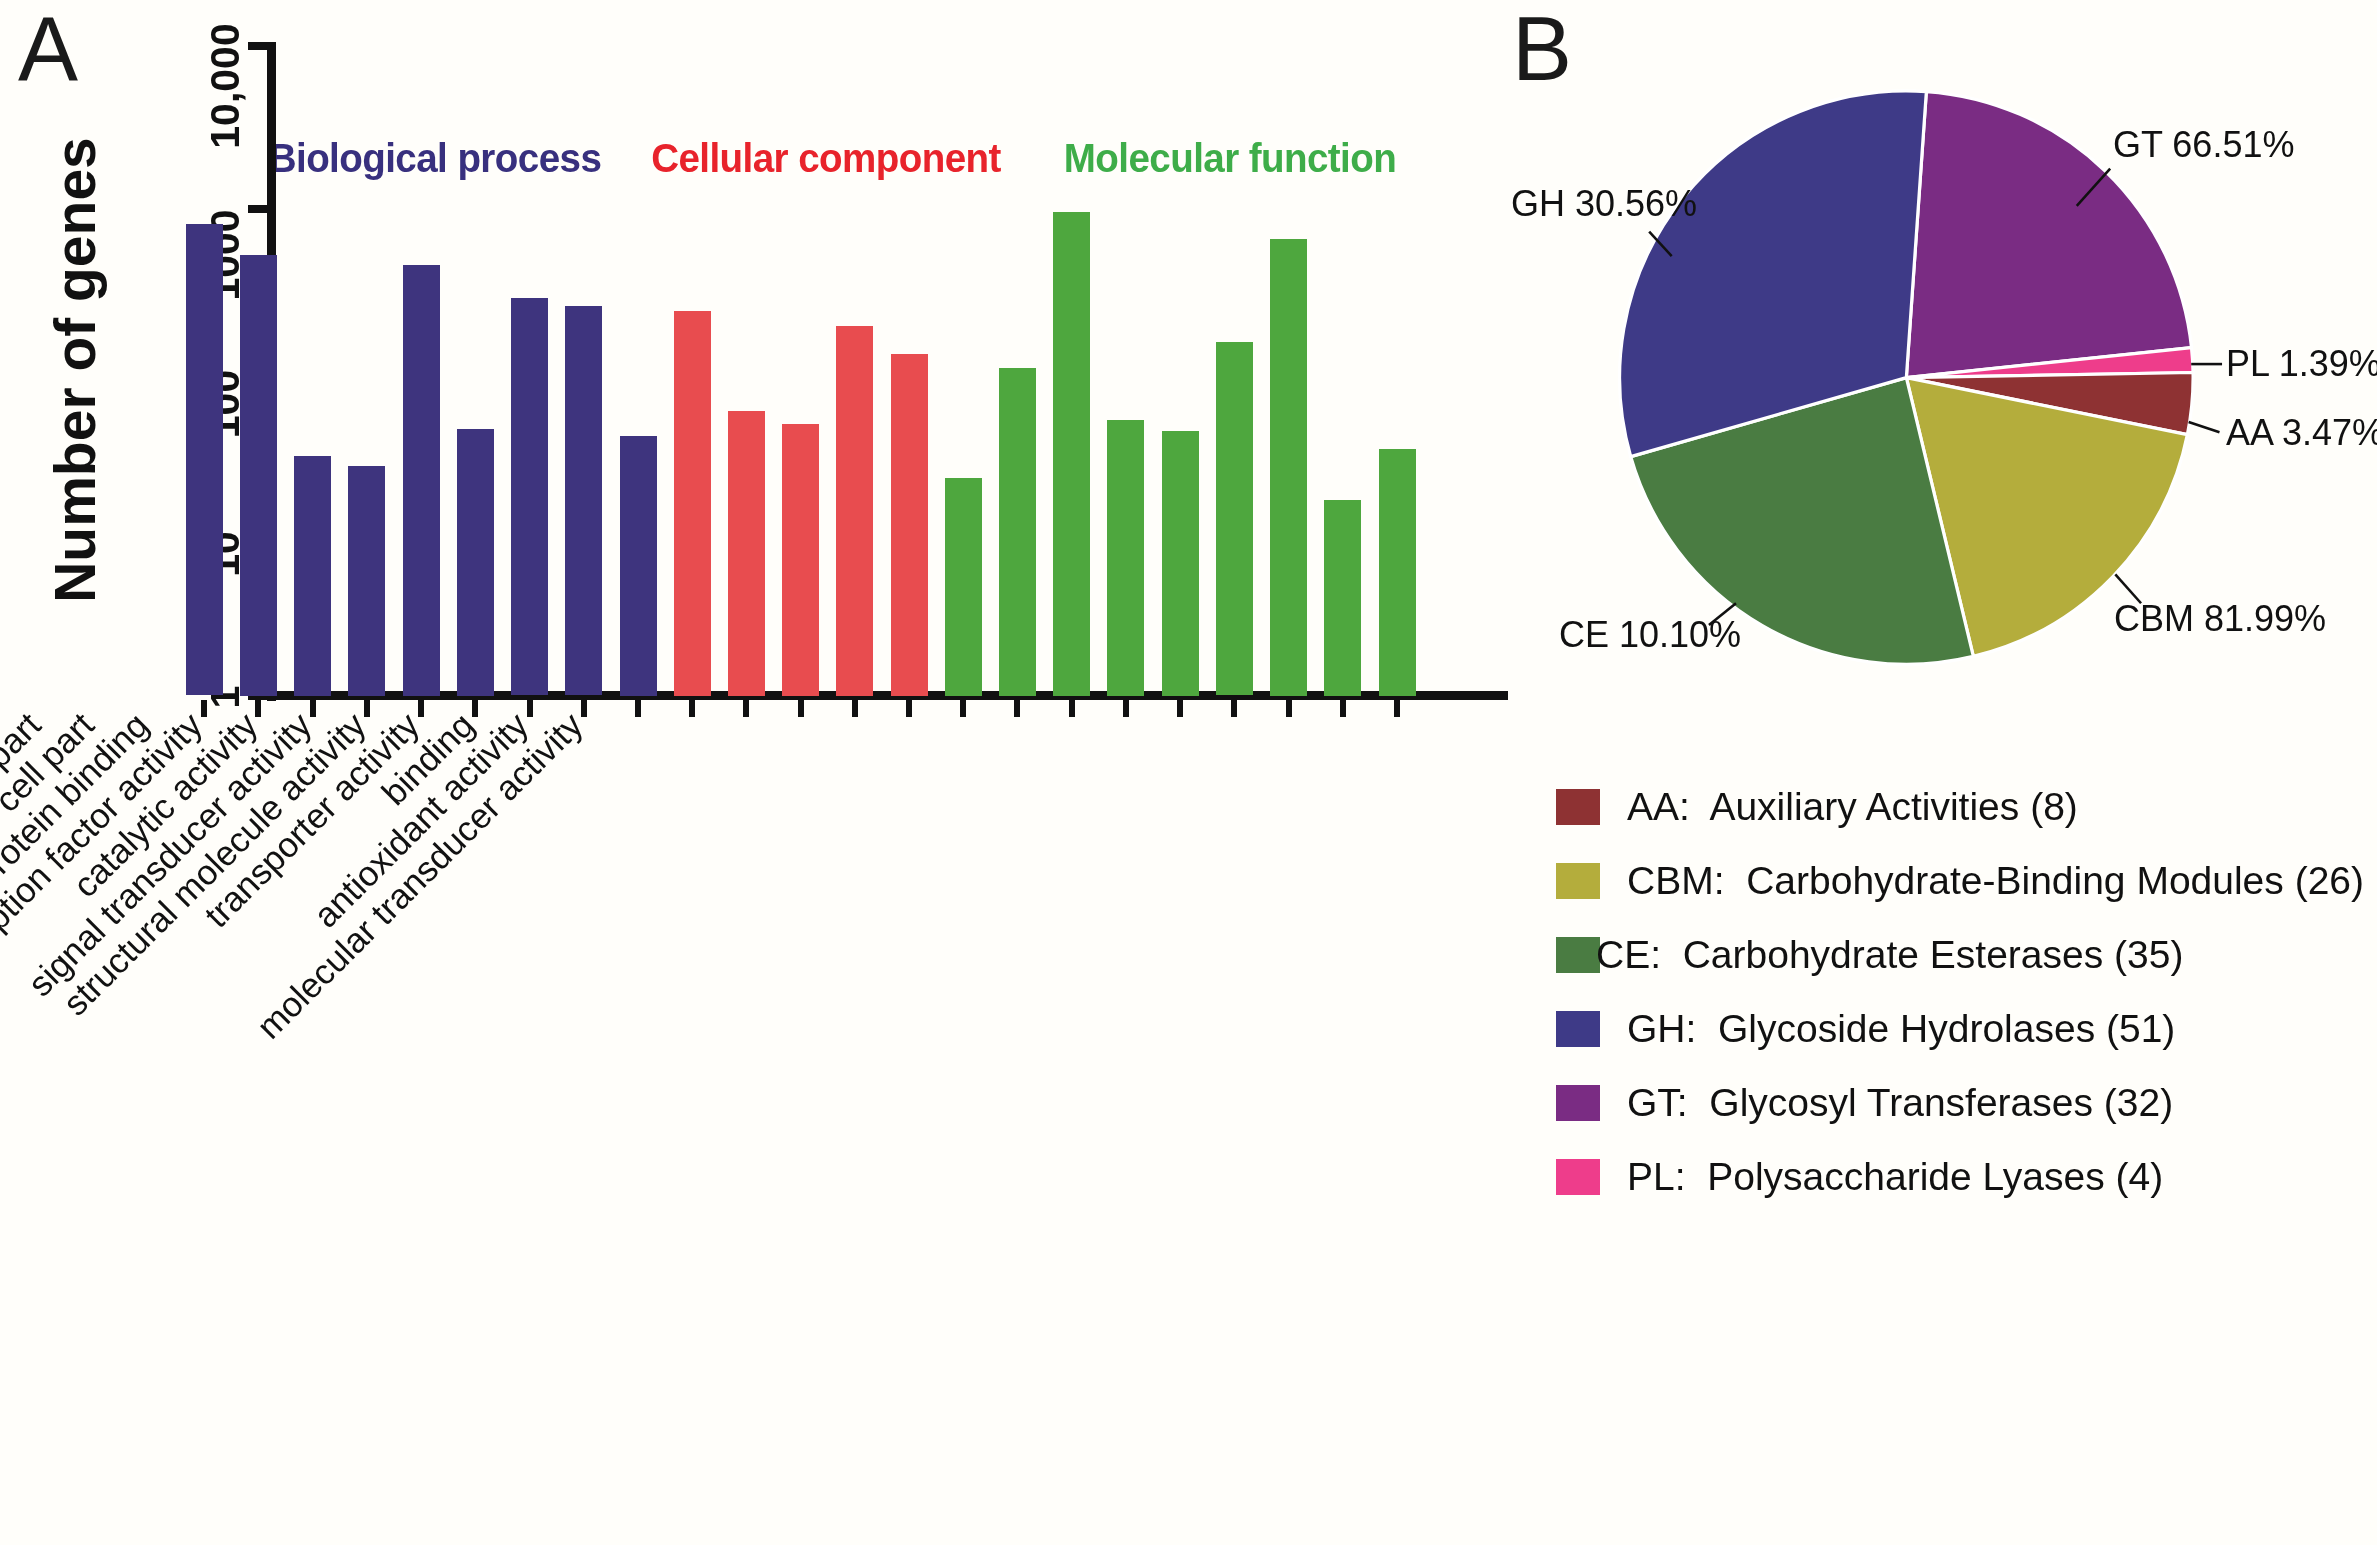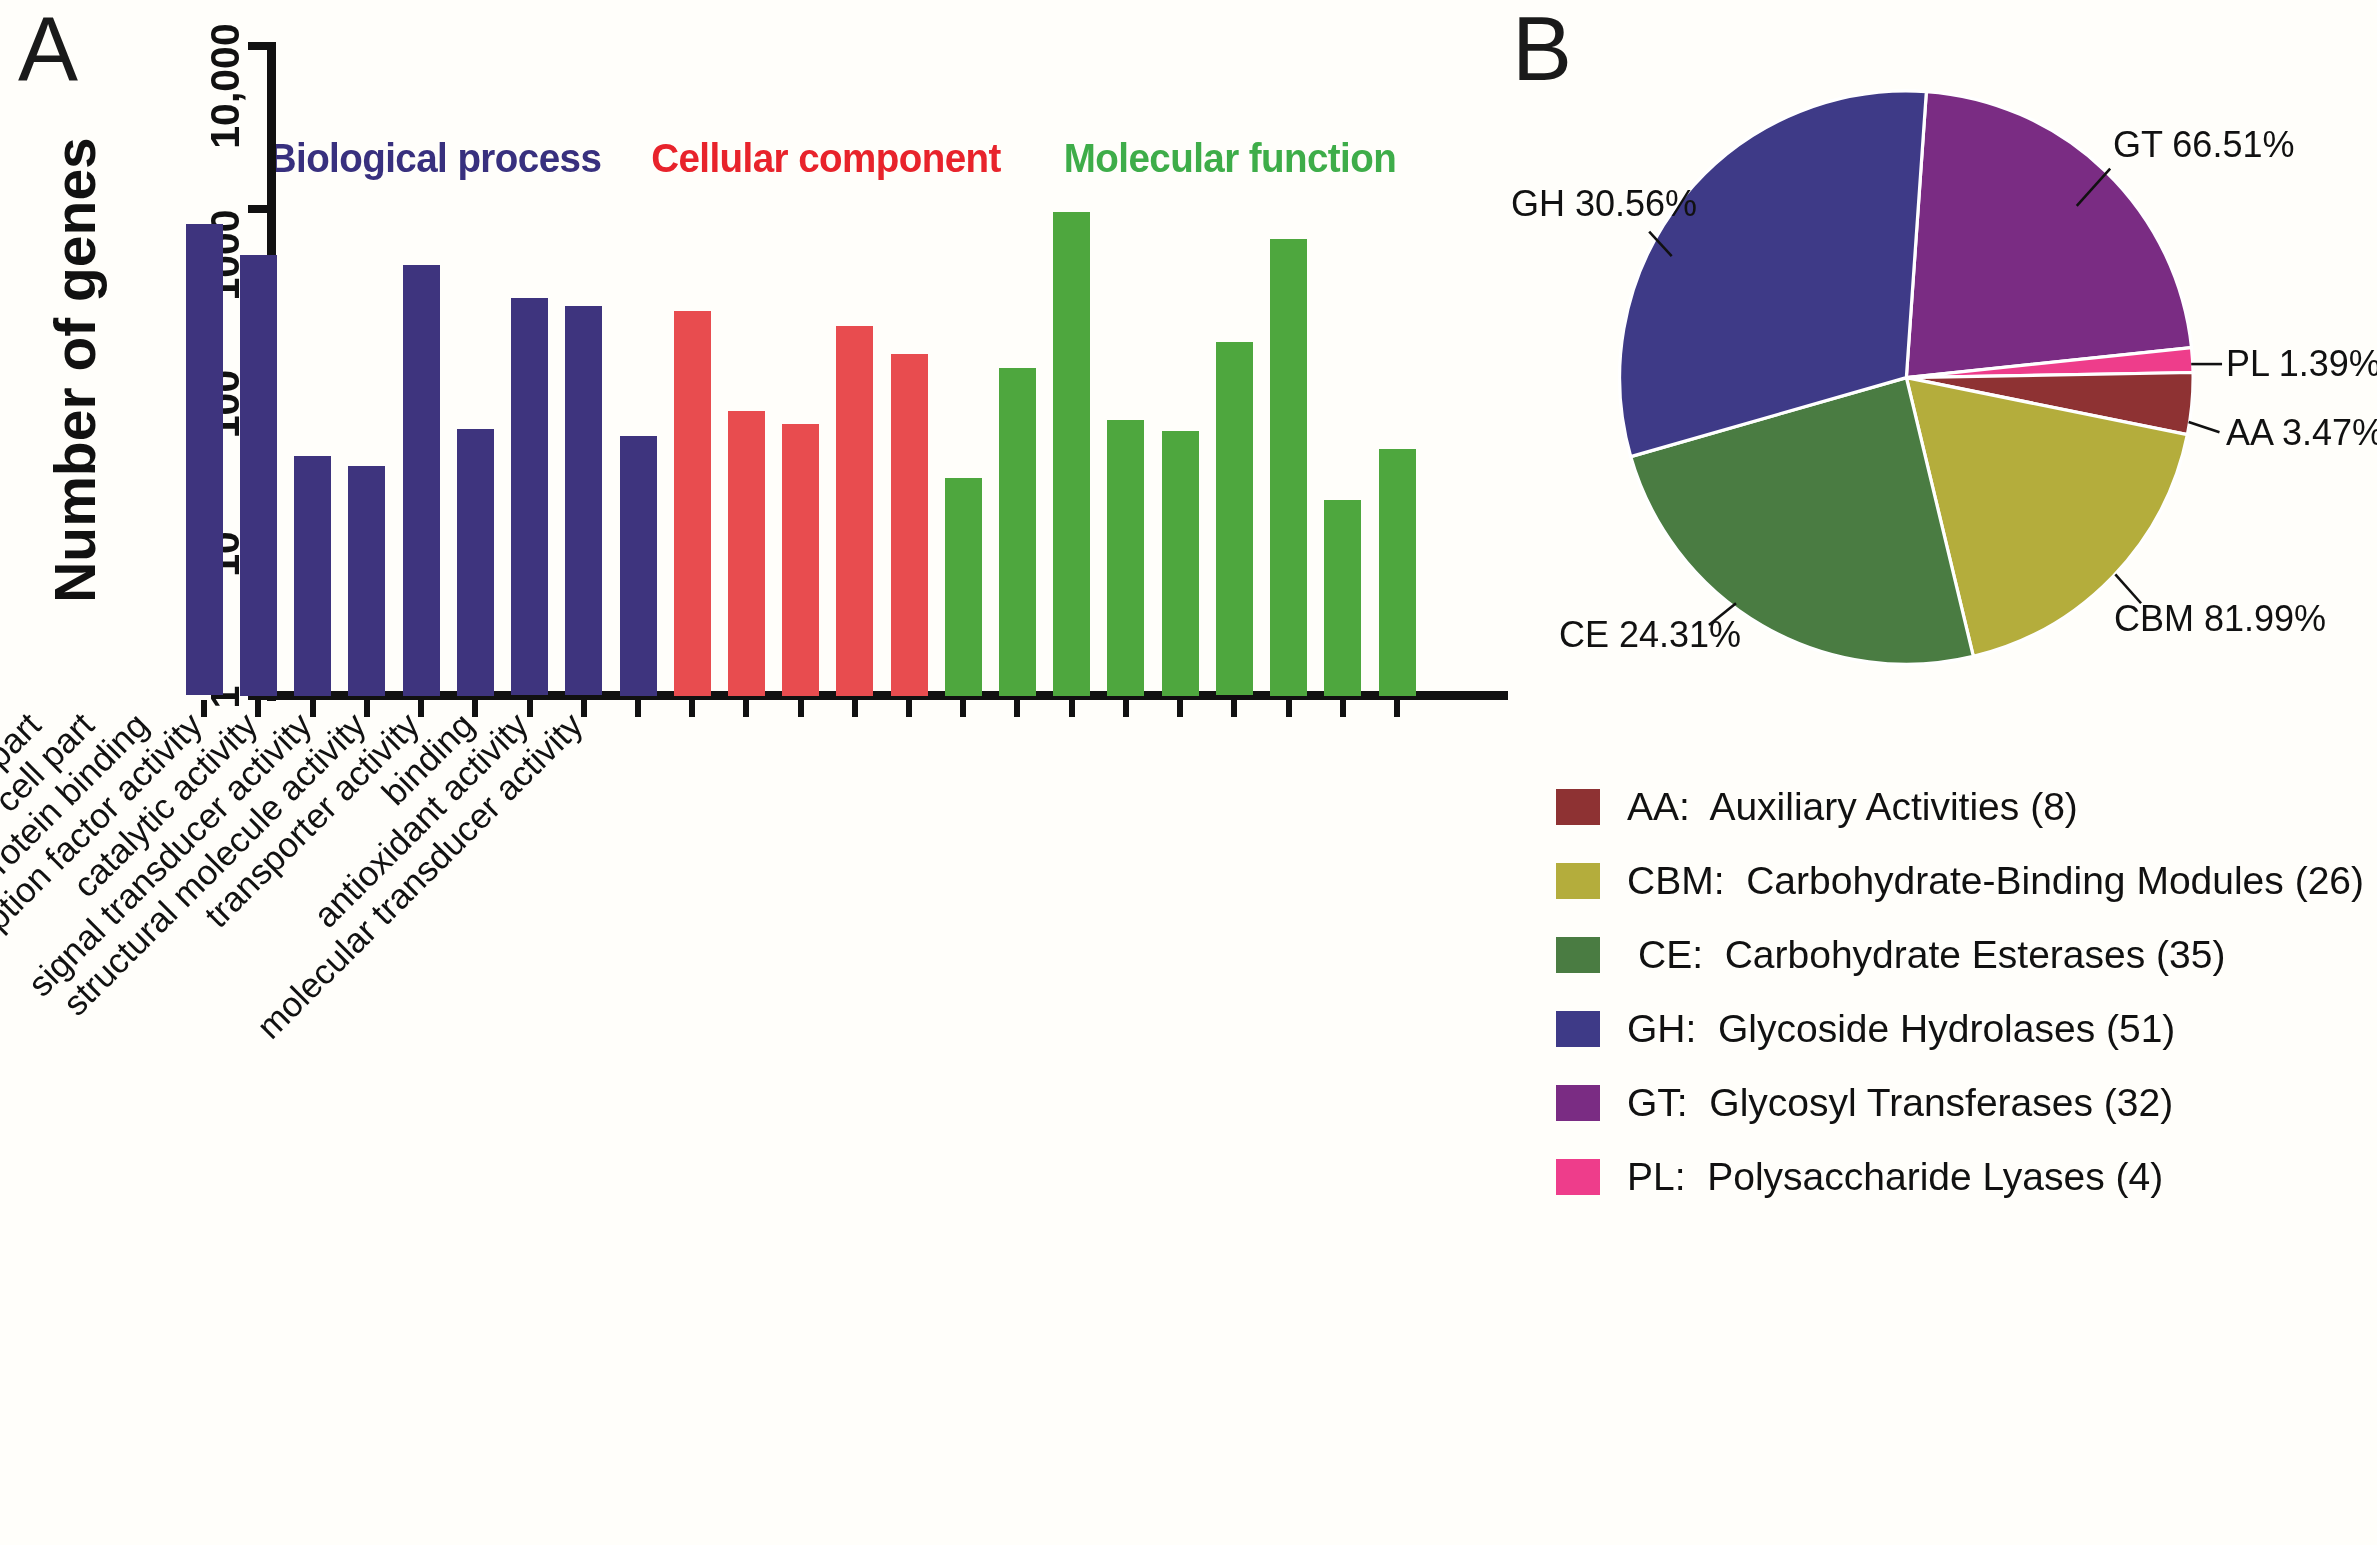--- a/index.html
+++ b/index.html
@@ -126,35 +126,35 @@
       <line x1="3404" y1="656" x2="3452" y2="672" stroke="#111" stroke-width="4"></line>
       <line x1="3290" y1="893" x2="3330" y2="938" stroke="#111" stroke-width="4"></line>
       <line x1="2700" y1="938" x2="2658" y2="972" stroke="#111" stroke-width="4"></line>
       <line x1="2565" y1="360" x2="2600" y2="398" stroke="#111" stroke-width="4"></line>
     </svg>
   <div id="pieLabels">
       <div class="abs pie-label" style="top: 145px; left: 2113px; transform: translateY(-50%);">GT 66.51%</div>
       <div class="abs pie-label" style="top: 364px; left: 2226px; transform: translateY(-50%);">PL 1.39%</div>
       <div class="abs pie-label" style="top: 433px; left: 2226px; transform: translateY(-50%);">AA 3.47%</div>
       <div class="abs pie-label" style="top: 619px; left: 2114px; transform: translateY(-50%);">CBM 81.99%</div>
-      <div class="abs pie-label" style="top: 635px; right: 636px; transform: translateY(-50%);">CE 24.31%</div>
+      <div class="abs pie-label" style="top: 635px; right: 636px; transform: translateY(-50%);">CE 10.10%</div>
       <div class="abs pie-label" style="top: 204px; right: 680px; transform: translateY(-50%);">GH 30.56%</div>
     </div>
   <div id="legendB">
       <div class="legend-row">
         <div class="legend-swatch" style="left: 1556px; top: 789px; width: 44px; height: 36px; background: rgb(142, 50, 51);"></div>
         <div class="legend-text" style="left: 1627px; top: 807px; transform: translateY(-50%);">AA:  Auxiliary Activities (8)</div>
       </div>
       <div class="legend-row">
         <div class="legend-swatch" style="left: 1556px; top: 863px; width: 44px; height: 36px; background: rgb(180, 173, 60);"></div>
         <div class="legend-text" style="left: 1627px; top: 881px; transform: translateY(-50%);">CBM:  Carbohydrate-Binding Modules (26)</div>
       </div>
       <div class="legend-row">
         <div class="legend-swatch" style="left: 1556px; top: 937px; width: 44px; height: 36px; background: rgb(74, 124, 66);"></div>
-        <div class="legend-text" style="left: 1638px; top: 955px; transform: translateY(-50%);">CE:  Carbohydrate Esterases (35)</div>
+        <div class="legend-text" style="left: 1596px; top: 955px; transform: translateY(-50%);">CE:  Carbohydrate Esterases (35)</div>
       </div>
       <div class="legend-row">
         <div class="legend-swatch" style="left: 1556px; top: 1011px; width: 44px; height: 36px; background: rgb(62, 58, 135);"></div>
         <div class="legend-text" style="left: 1627px; top: 1029px; transform: translateY(-50%);">GH:  Glycoside Hydrolases (51)</div>
       </div>
       <div class="legend-row">
         <div class="legend-swatch" style="left: 1556px; top: 1085px; width: 44px; height: 36px; background: rgb(122, 44, 131);"></div>
         <div class="legend-text" style="left: 1627px; top: 1103px; transform: translateY(-50%);">GT:  Glycosyl Transferases (32)</div>
       </div>
       <div class="legend-row">

